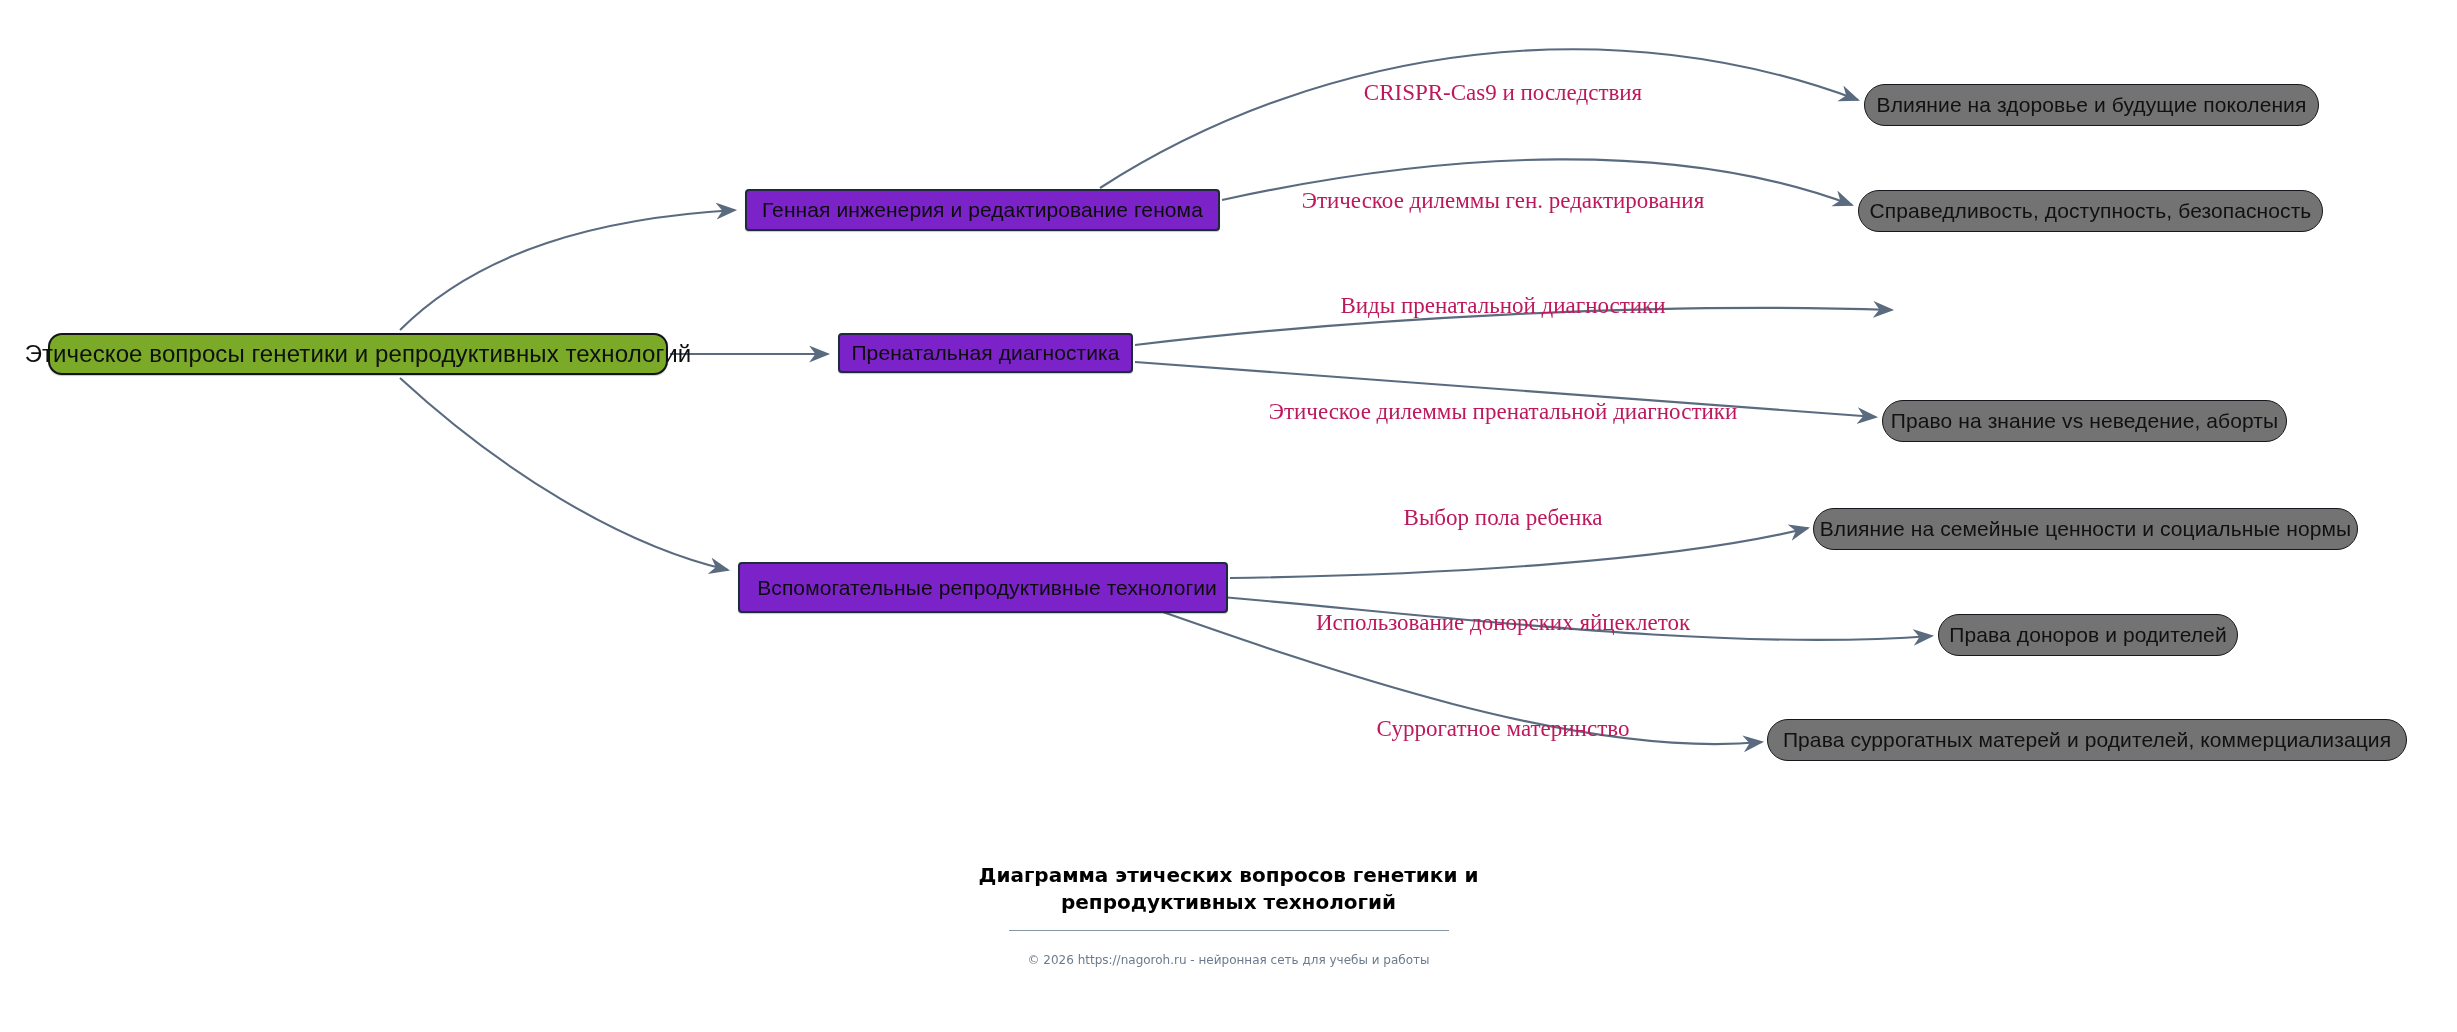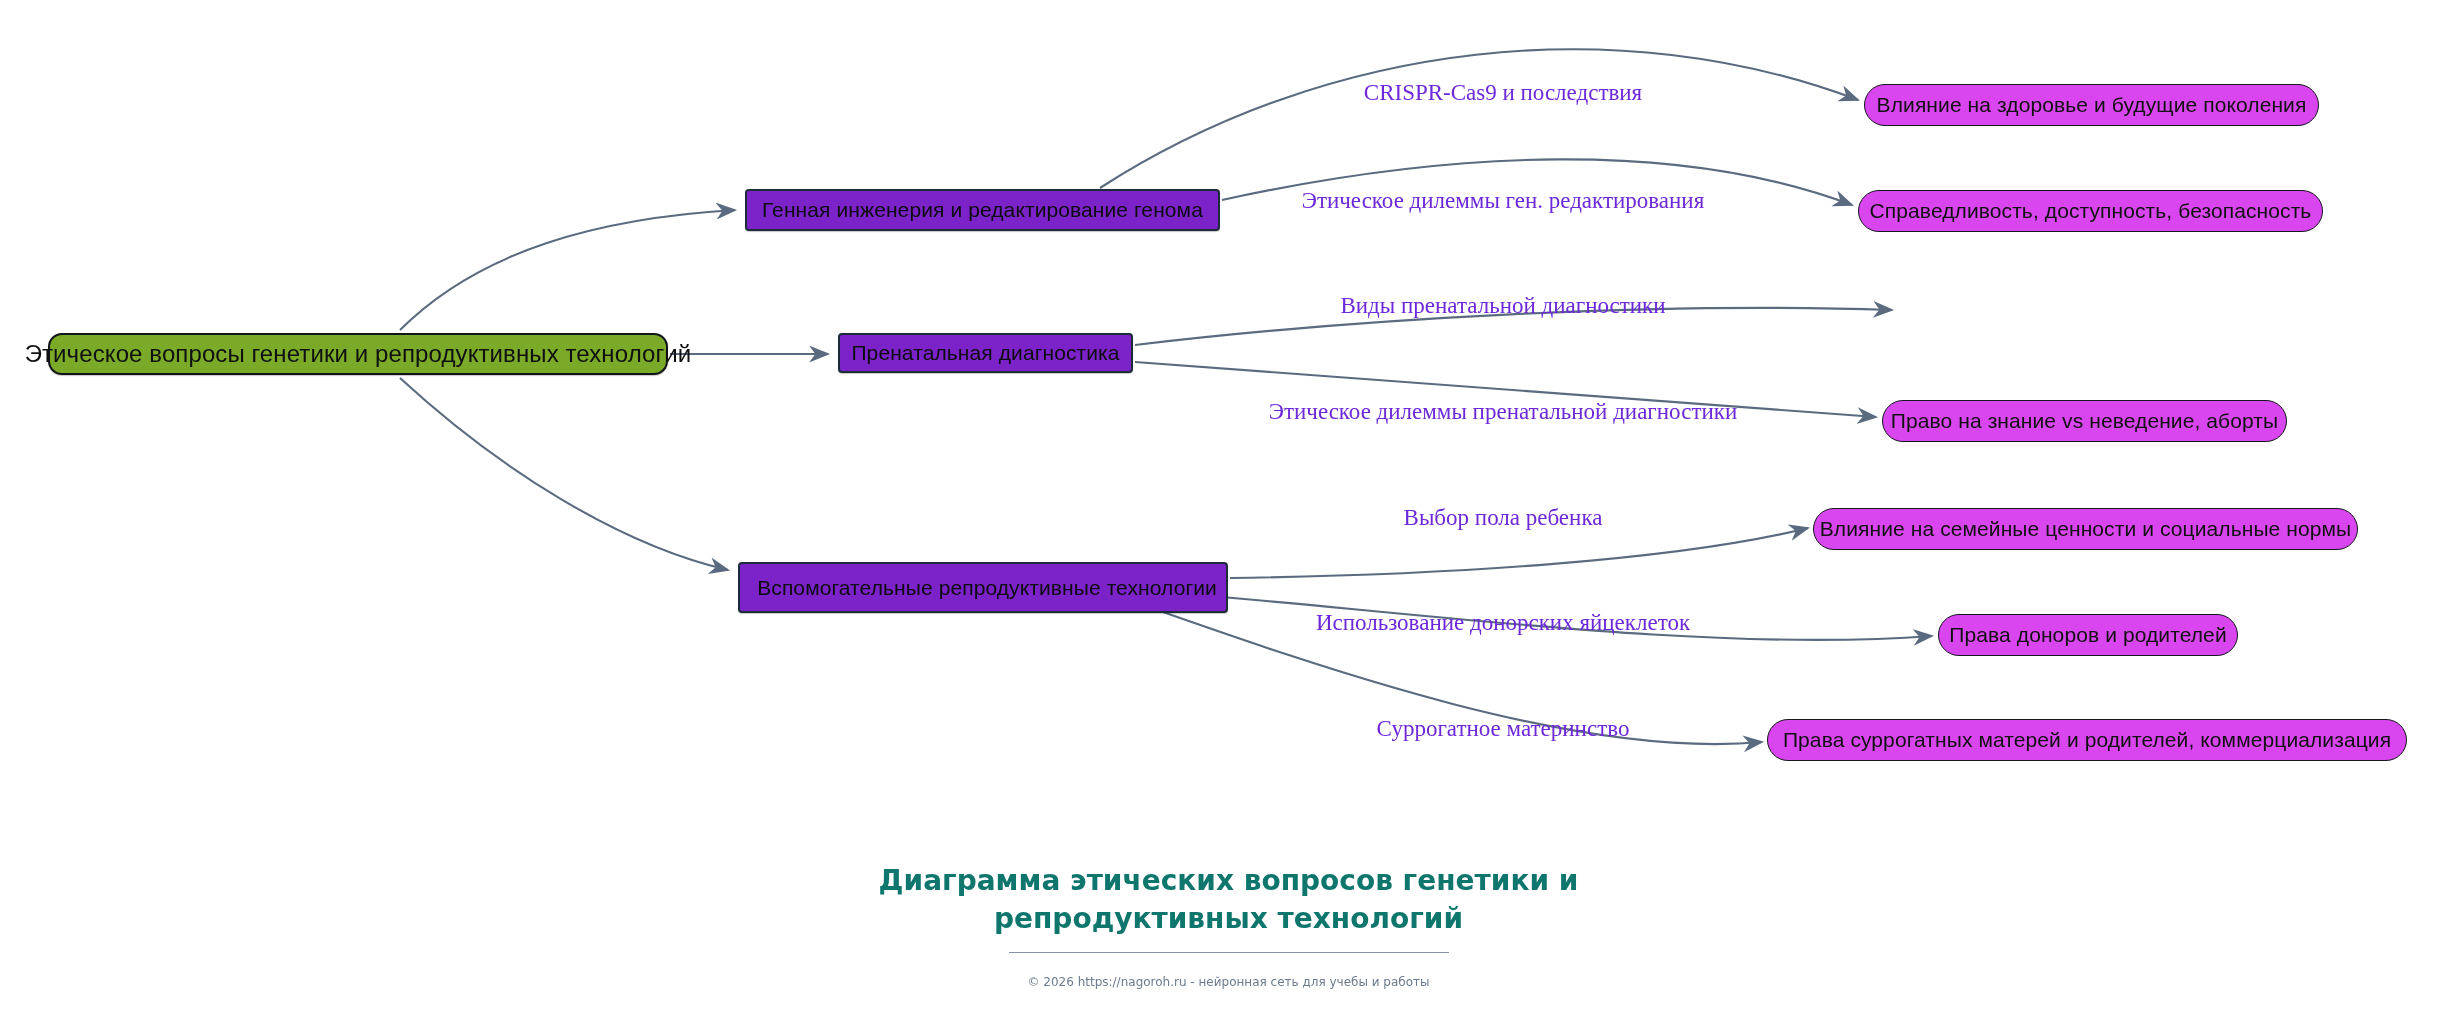--- a/index.html
+++ b/index.html
@@ -45,47 +45,47 @@
   .node-branch {
     background: #7b22c9;
     border: 2px solid #1d2b3a;
     border-radius: 4px;
     color: #0d0d0d;
     font-size: 21px;
     padding: 0 14px;
     box-shadow: 0 1px 1px rgba(0,0,0,0.22);
   }
   .node-leaf {
-    background: #d946ef;
+    background: #737373;
     border: 1.6px solid #14181c;
     border-radius: 22px;
     color: #111111;
     font-size: 21px;
     padding: 0 16px;
     text-align: center;
   }
   .edge-label {
     position: absolute;
     font-family: "Liberation Serif", serif;
     font-size: 23px;
-    color: #6d28d9;
+    color: #be185d;
     white-space: nowrap;
     transform: translateX(-50%);
   }
   .footer {
     position: absolute;
     left: 0;
     width: 2457px;
     text-align: center;
   }
   .footer-title {
     font-family: "DejaVu Sans", sans-serif;
-    font-size: 28px;
+    font-size: 20px;
     font-weight: bold;
-    color: #0f766e;
+    color: #000000;
     line-height: 1.35;
   }
   .footer-rule {
     width: 440px;
     height: 0;
     margin: 14px auto 0 auto;
     border-top: 1.5px solid #8795a8;
   }
   .footer-credit {
     margin-top: 22px;

